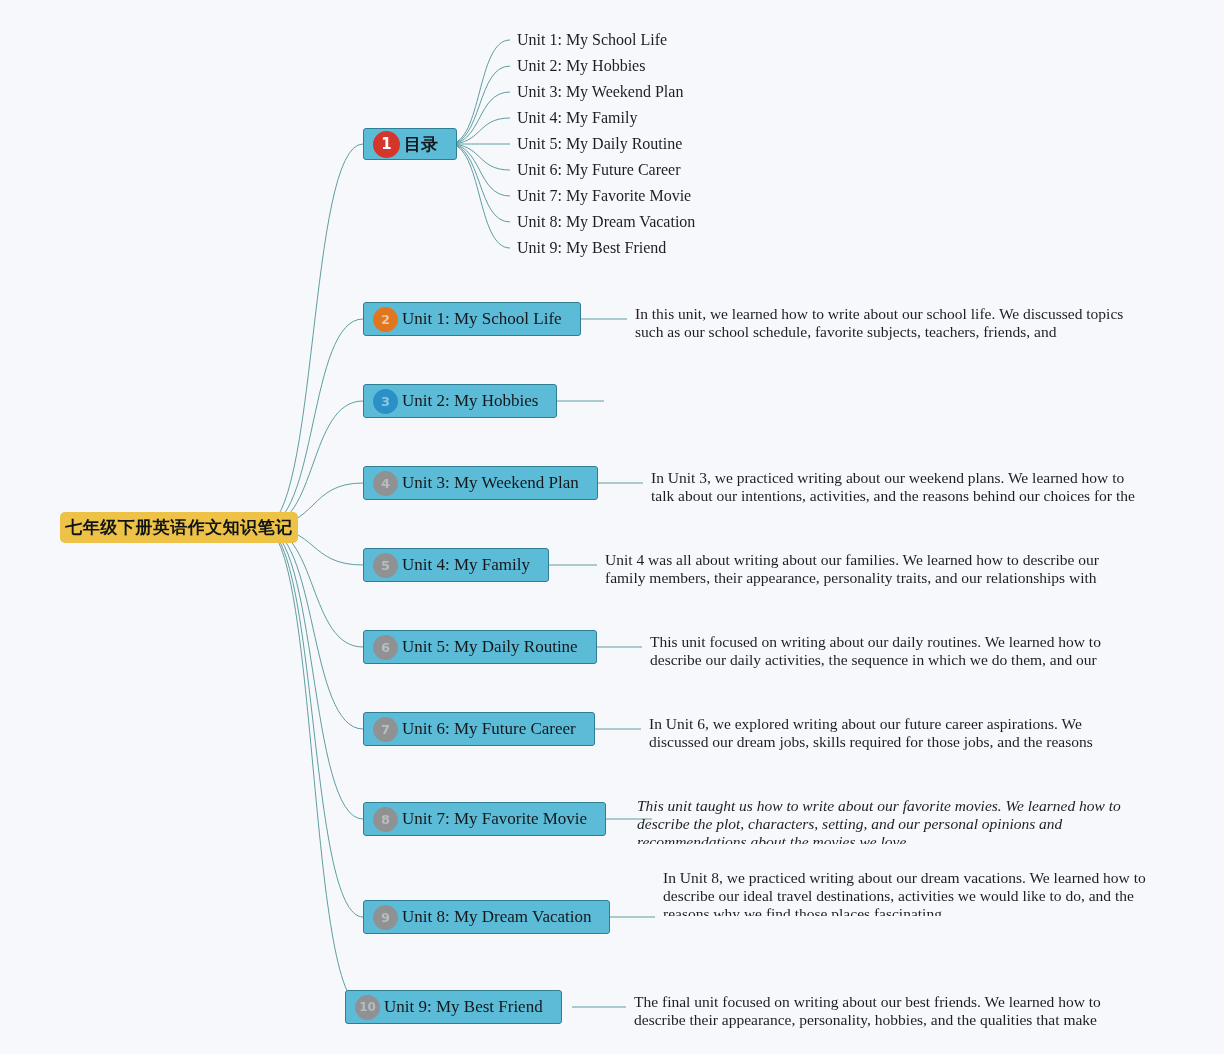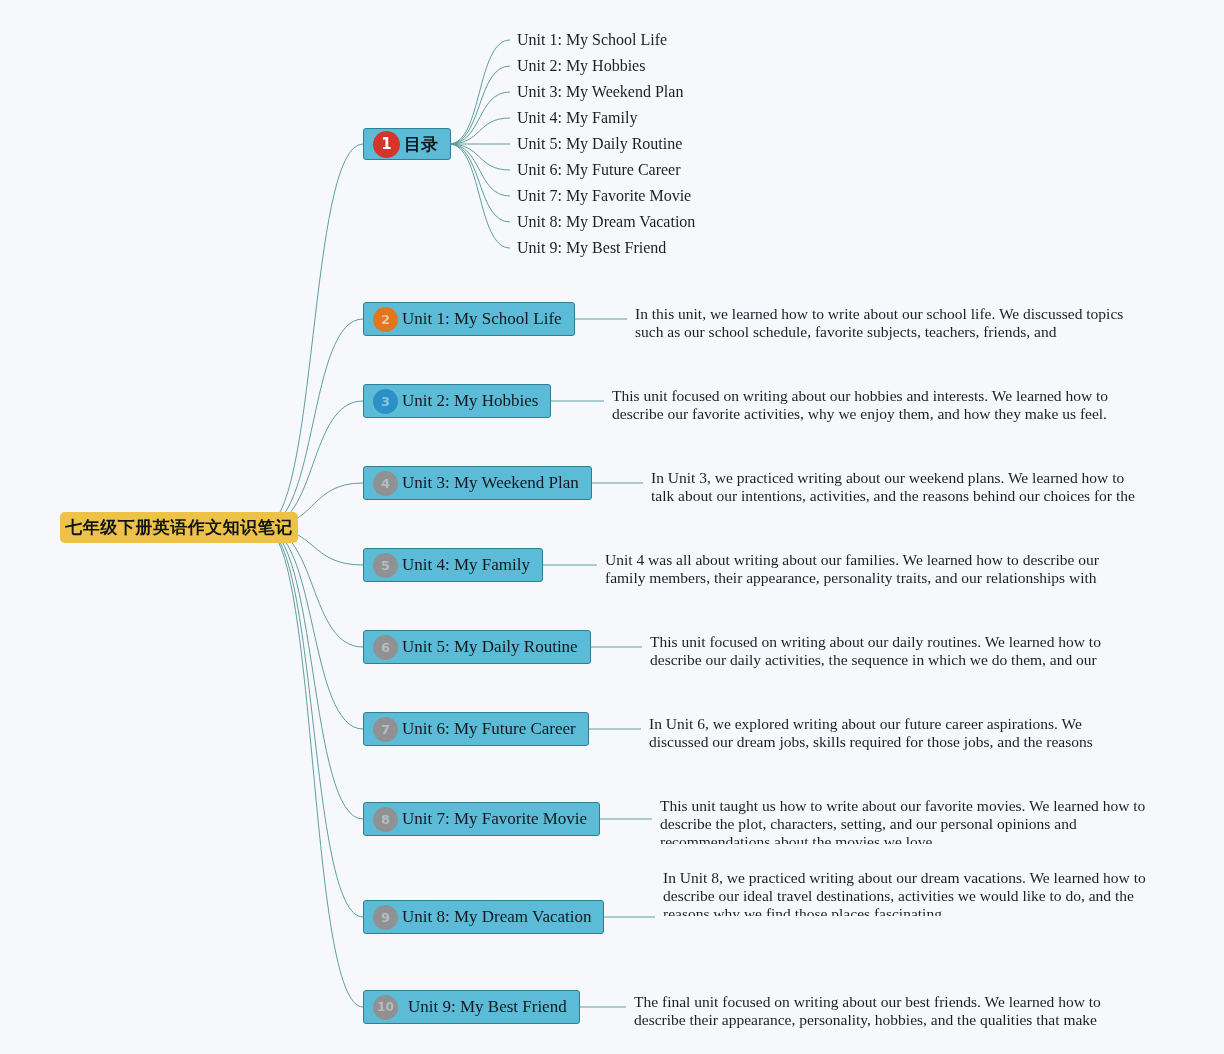--- a/index.html
+++ b/index.html
@@ -80,21 +80,21 @@
   .badge.b-blue   { background: #2b90c6; color: #8cc6e3; }
   .badge.b-gray   { background: #8f9193; color: #b9bcbe; }
   .badge.b-gray.wide { font-size: 12px; }
 
   .node-label {
     font-family: "Liberation Serif", "DejaVu Serif", serif;
     font-size: 17px;
     color: #14181d;
     white-space: nowrap;
     padding-left: 2px;
-    padding-right: 12px;
+    padding-right: 18px;
   }
   .node-label.cn {
     font-family: "DejaVu Sans", "Liberation Sans", sans-serif;
     font-size: 17px;
     font-weight: 600;
     color: #14181d;
   }
 
   
   .leaf {
@@ -174,21 +174,20 @@
   <div class="node" id="unit-node-0" style="left:363px; top:302px;">
     <span class="badge b-orange">2</span>
     <span class="node-label">Unit 1: My School Life</span>
   </div>
   <div class="desc" id="unit-desc-0" style="left:635px; top:305px; width:505px; height:36px;">In this unit, we learned how to write about our school life. We discussed topics such as our school schedule, favorite subjects, teachers, friends, and extracurricular activities.</div>
 
   <div class="node" id="unit-node-1" style="left:363px; top:384px;">
     <span class="badge b-blue">3</span>
     <span class="node-label">Unit 2: My Hobbies</span>
   </div>
-  <div class="desc" id="unit-desc-1" style="left:612px; top:387px; width:505px; height:36px;">This unit focused on writing about our hobbies and interests. We learned how to describe our favorite activities, why we enjoy them, and how they make us feel.</div>
 
   <div class="node" id="unit-node-2" style="left:363px; top:466px;">
     <span class="badge b-gray">4</span>
     <span class="node-label">Unit 3: My Weekend Plan</span>
   </div>
   <div class="desc" id="unit-desc-2" style="left:651px; top:469px; width:495px; height:36px;">In Unit 3, we practiced writing about our weekend plans. We learned how to talk about our intentions, activities, and the reasons behind our choices for the weekend.</div>
 
   <div class="node" id="unit-node-3" style="left:363px; top:548px;">
     <span class="badge b-gray">5</span>
     <span class="node-label">Unit 4: My Family</span>
@@ -204,27 +203,27 @@
   <div class="node" id="unit-node-5" style="left:363px; top:712px;">
     <span class="badge b-gray">7</span>
     <span class="node-label">Unit 6: My Future Career</span>
   </div>
   <div class="desc" id="unit-desc-5" style="left:649px; top:715px; width:480px; height:36px;">In Unit 6, we explored writing about our future career aspirations. We discussed our dream jobs, skills required for those jobs, and the reasons behind our career choices.</div>
 
   <div class="node" id="unit-node-6" style="left:363px; top:802px;">
     <span class="badge b-gray">8</span>
     <span class="node-label">Unit 7: My Favorite Movie</span>
   </div>
-  <div class="desc" id="unit-desc-6" style="left:660px; top:797px; width:495px; height:47px;">This unit taught us how to write about our favorite movies. We learned how to describe the plot, characters, setting, and our personal opinions and recommendations about the movies we love.</div>
+  <div class="desc" id="unit-desc-6" style="left:637px; top:797px; width:495px; height:47px;font-style:italic;">This unit taught us how to write about our favorite movies. We learned how to describe the plot, characters, setting, and our personal opinions and recommendations about the movies we love.</div>
 
   <div class="node" id="unit-node-7" style="left:363px; top:900px;">
     <span class="badge b-gray">9</span>
     <span class="node-label">Unit 8: My Dream Vacation</span>
   </div>
   <div class="desc" id="unit-desc-7" style="left:663px; top:869px; width:497px; height:47px;">In Unit 8, we practiced writing about our dream vacations. We learned how to describe our ideal travel destinations, activities we would like to do, and the reasons why we find those places fascinating.</div>
 
-  <div class="node" id="unit-node-8" style="left:363px; top:990px;gap:6px;">
+  <div class="node" id="unit-node-8" style="left:345px; top:990px;">
     <span class="badge b-gray wide">10</span>
     <span class="node-label">Unit 9: My Best Friend</span>
   </div>
   <div class="desc" id="unit-desc-8" style="left:634px; top:993px; width:490px; height:36px;">The final unit focused on writing about our best friends. We learned how to describe their appearance, personality, hobbies, and the qualities that make them special to us.</div>
 
 </div>
 
 </body></html>

